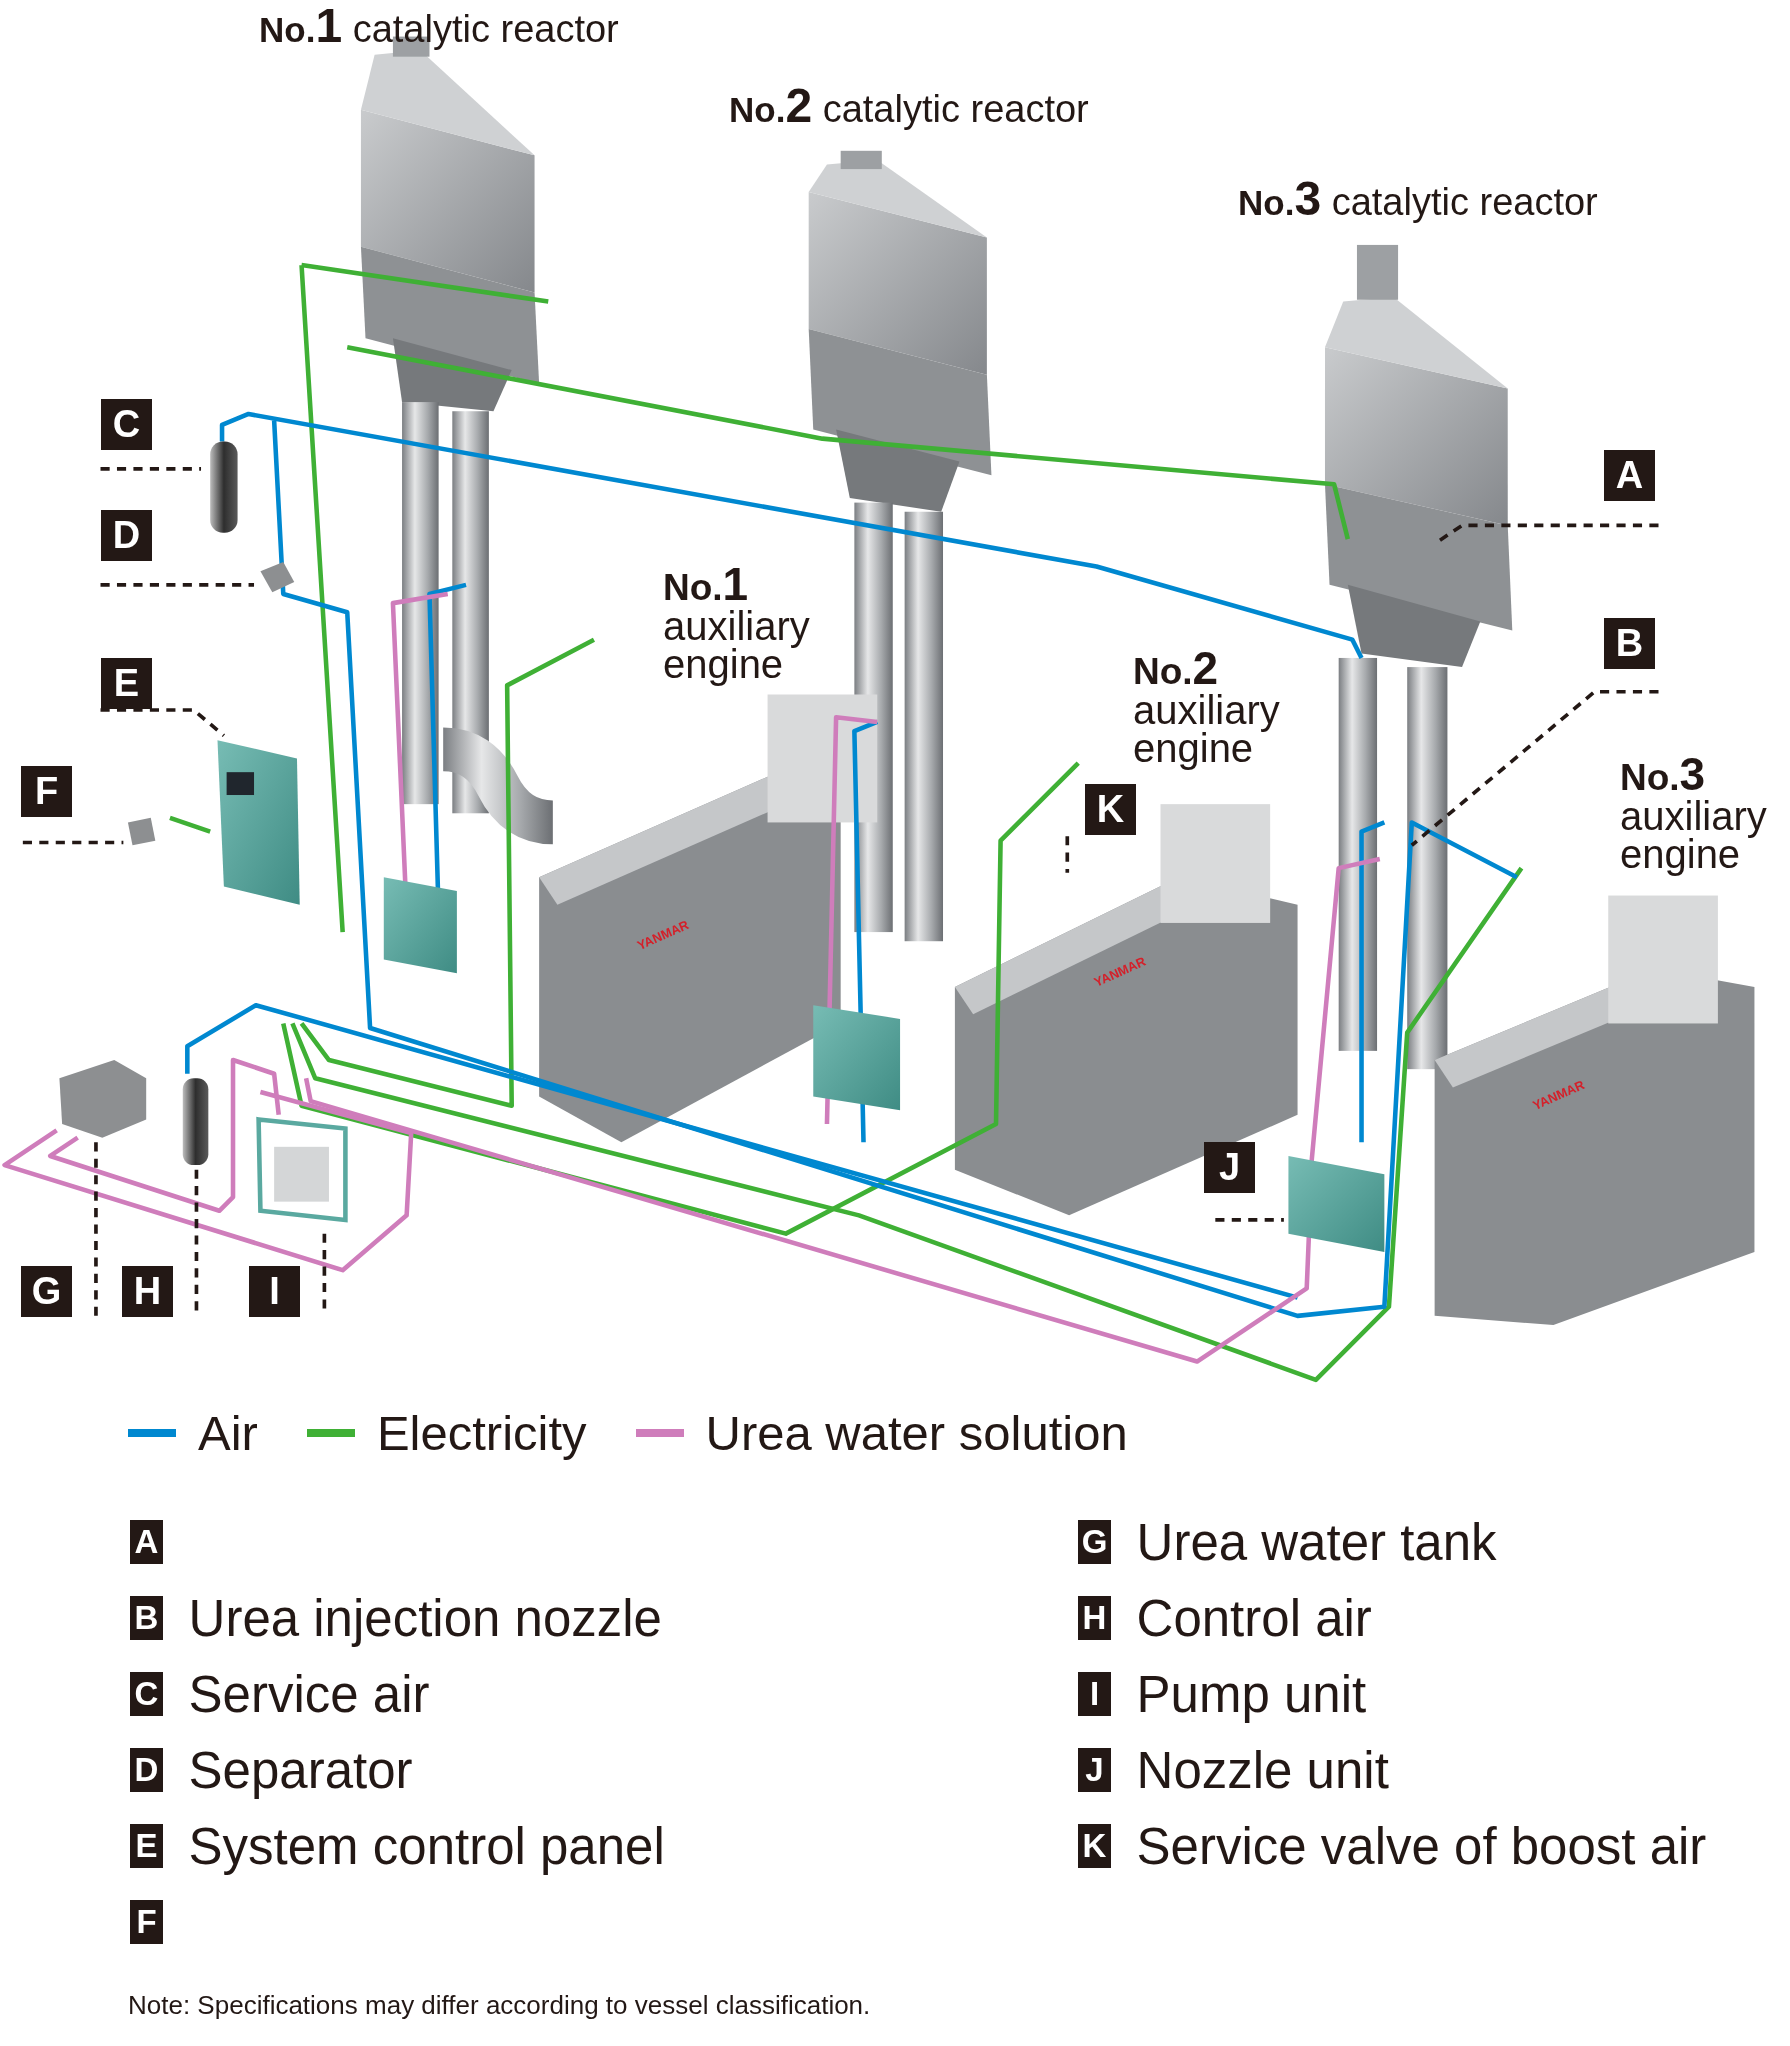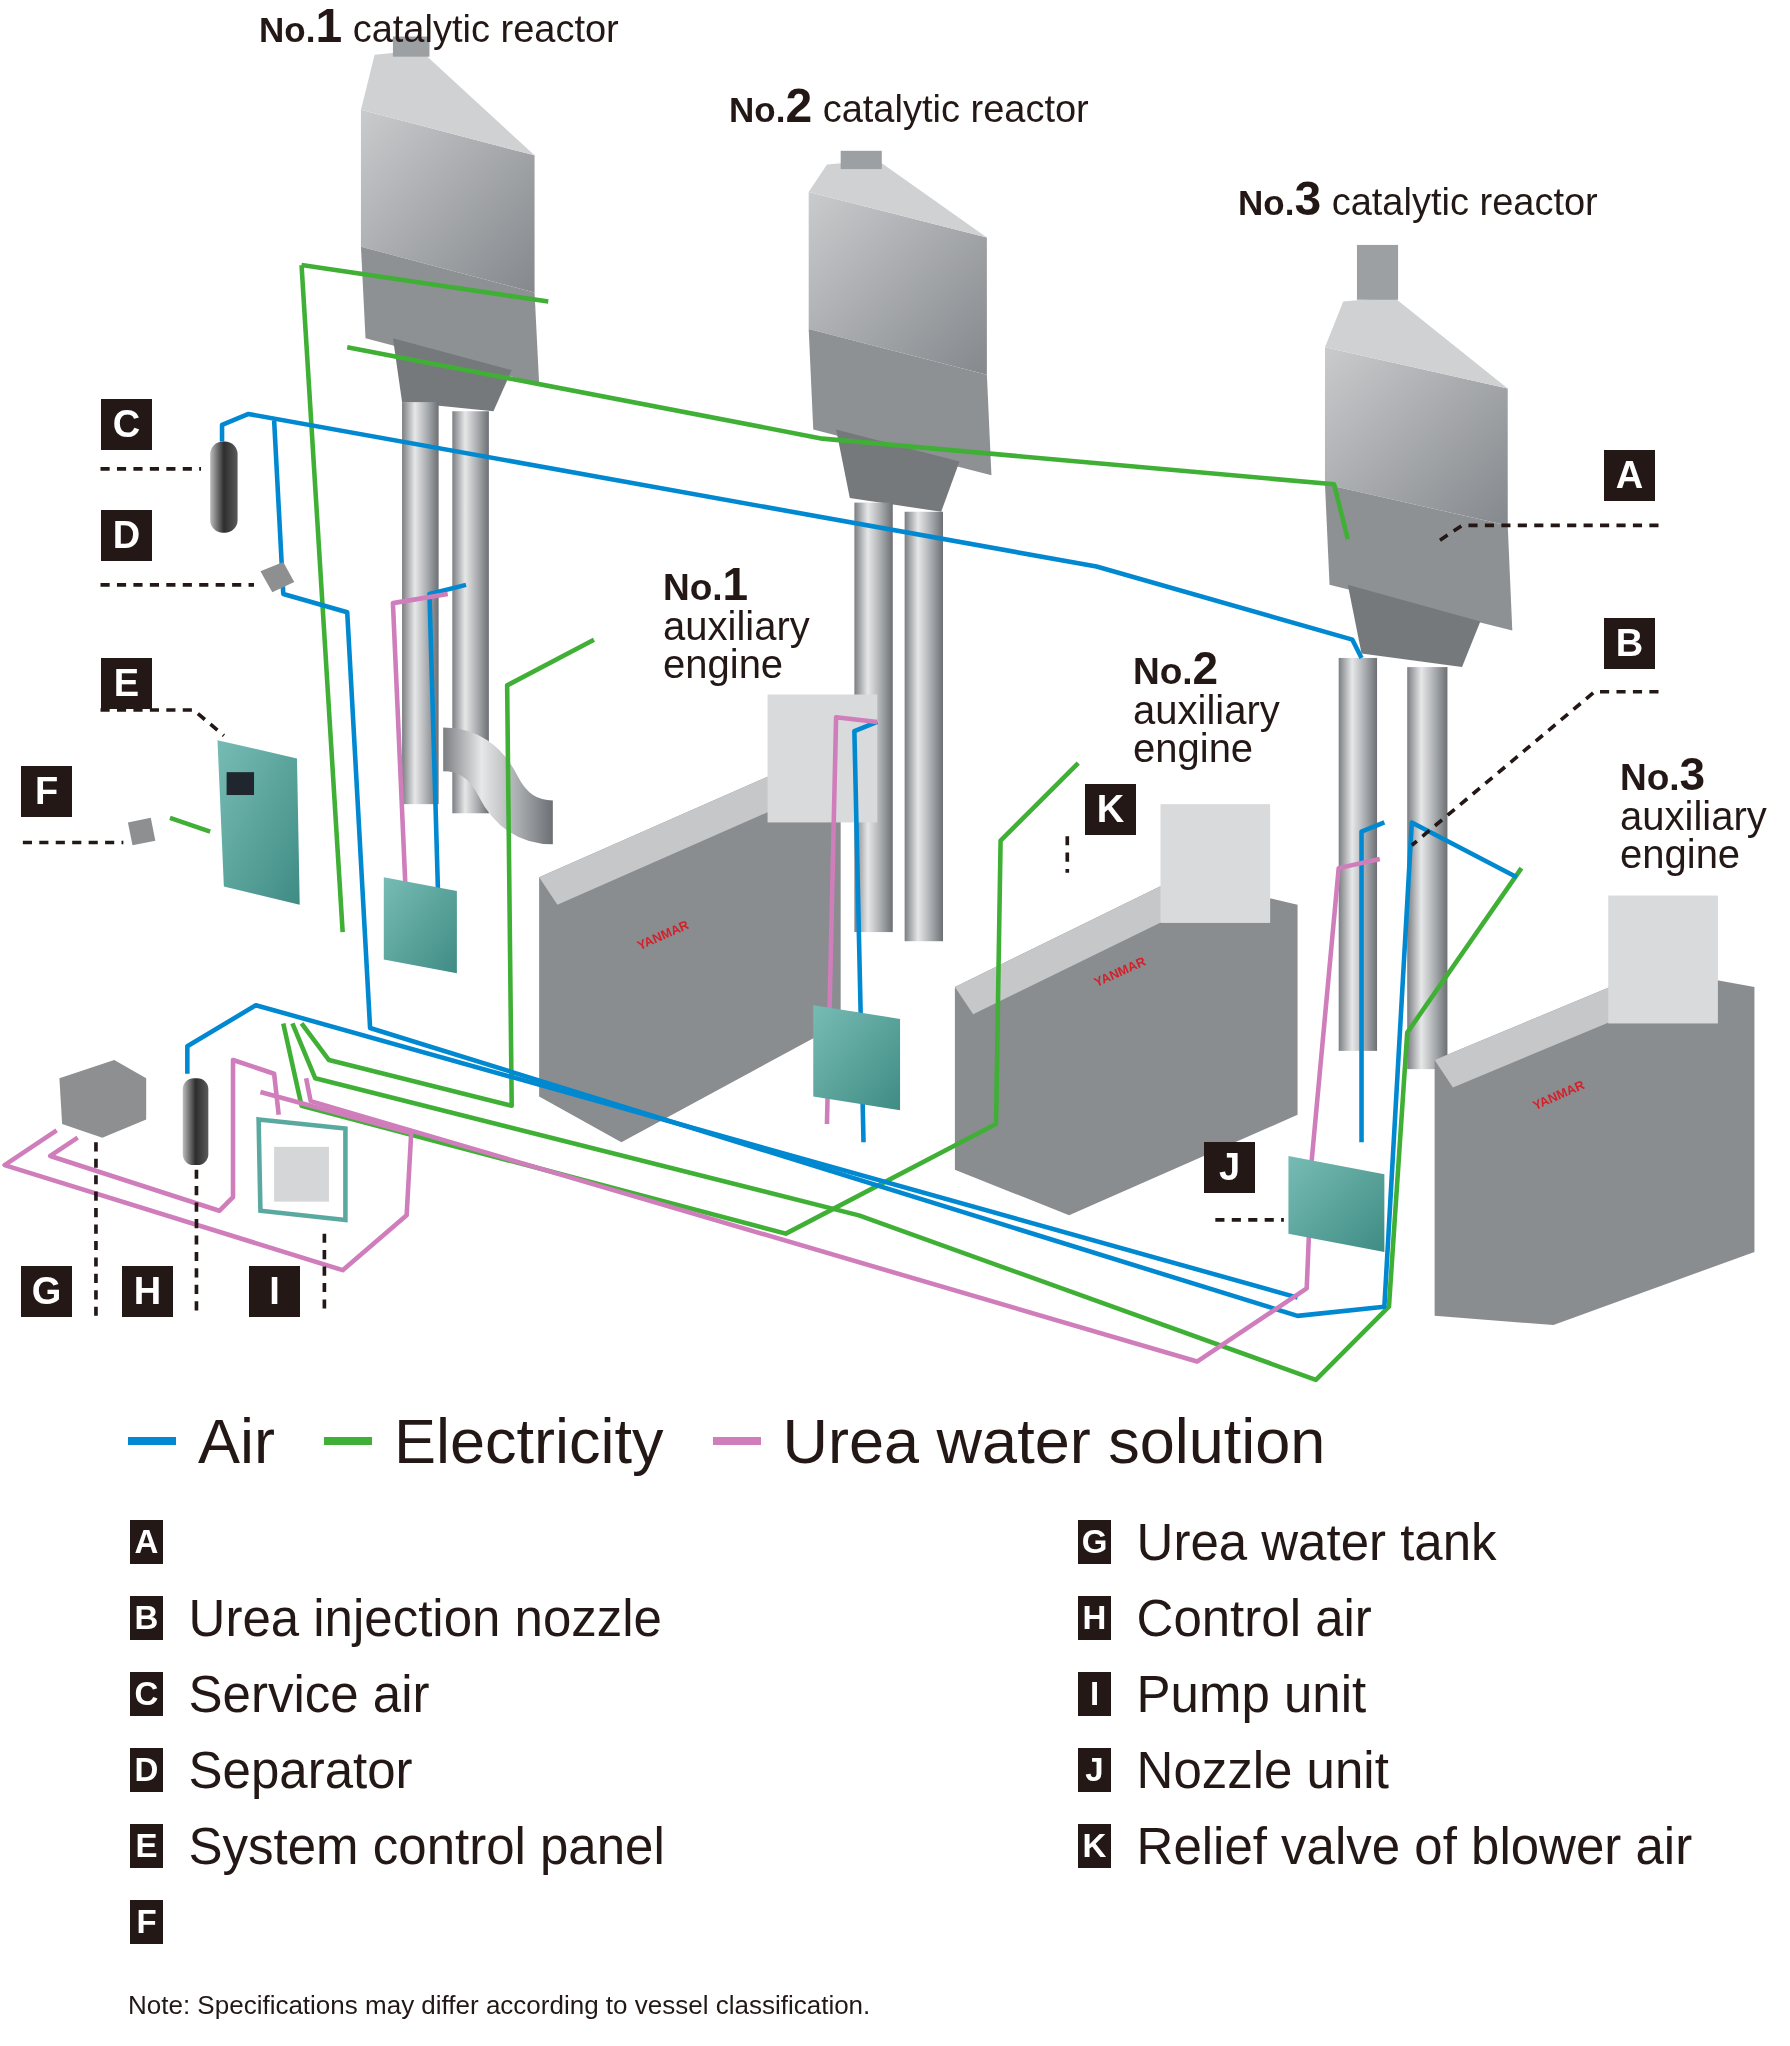--- a/index.html
+++ b/index.html
@@ -8,21 +8,21 @@
   .abs { position:absolute; }
   .title { font-size:38px; white-space:nowrap; line-height:1; }
   .title .no { font-weight:bold; font-size:35px; }
   .title .num { font-weight:bold; font-size:48px; }
   .eng { font-size:40px; line-height:38px; }
   .eng .no { font-weight:bold; font-size:37px; }
   .eng .num { font-weight:bold; font-size:46px; }
   .badge { background:#231815; color:#fff; font-weight:bold; font-size:38px;
            width:51px; height:51px; display:flex; align-items:center; justify-content:center; }
   svg#diagram { position:absolute; left:0; top:0; }
-  .legend { position:absolute; top:1405px; left:128px; display:flex; align-items:flex-start; font-size:63px; }
+  .legend { position:absolute; top:1405px; left:128px; display:flex; align-items:flex-start; font-size:49px; }
   .legend .item { display:flex; align-items:center; margin-right:49px; }
   .legend .swatch { width:48px; height:8.2px; margin-right:22px; }
   .keylist { position:absolute; font-size:51px; }
   .keyrow { display:flex; align-items:center; height:76px; }
   .keyrow .kb { background:#231815; color:#fff; font-weight:bold; font-size:33px;
                 width:25.6px; height:44px; display:flex; align-items:center; justify-content:center;
                 margin-right:25.6px; padding:0 3.7px; }
   .note { position:absolute; left:128px; top:1990px; font-size:26px; }
 </style>
 </head>
@@ -249,18 +249,18 @@
   <div class="keyrow">
       <span class="kb">I</span>
       <span>Pump unit</span>
     </div>
   <div class="keyrow">
       <span class="kb">J</span>
       <span>Nozzle unit</span>
     </div>
   <div class="keyrow">
       <span class="kb">K</span>
-      <span>Relief valve of blower air</span>
+      <span>Service valve of boost air</span>
     </div>
 </div>
 
 <div class="note">Note: Specifications may differ according to vessel classification.</div>
 
 
 </body></html>

